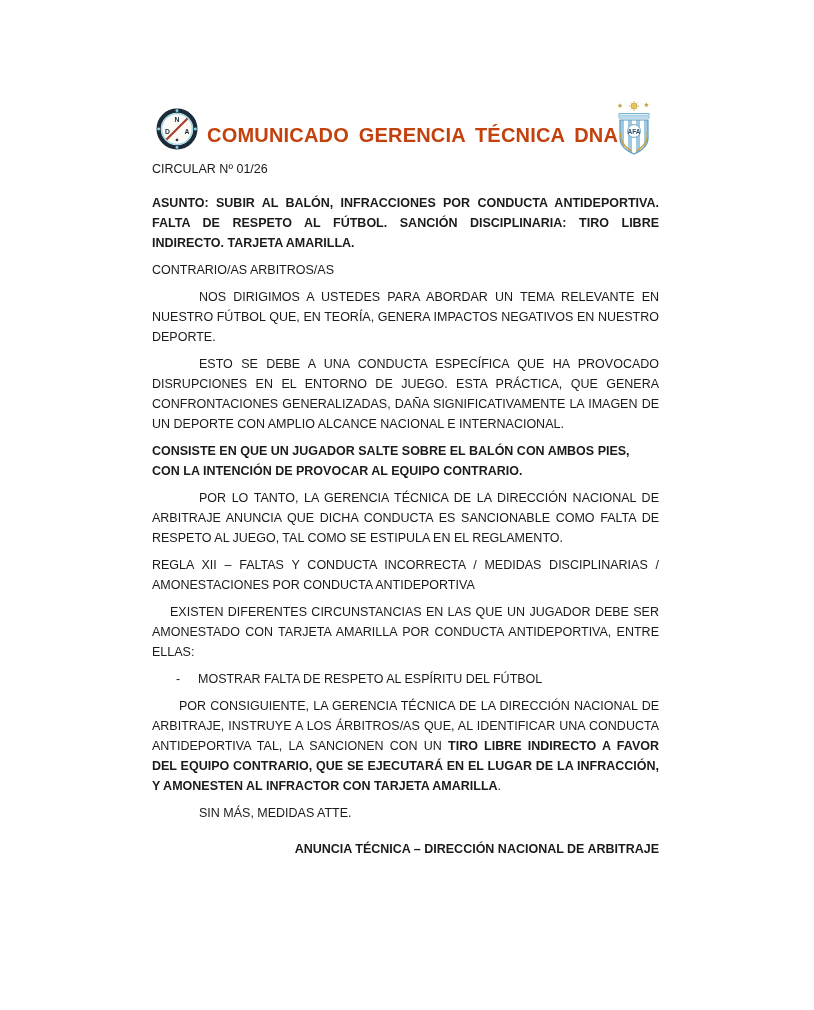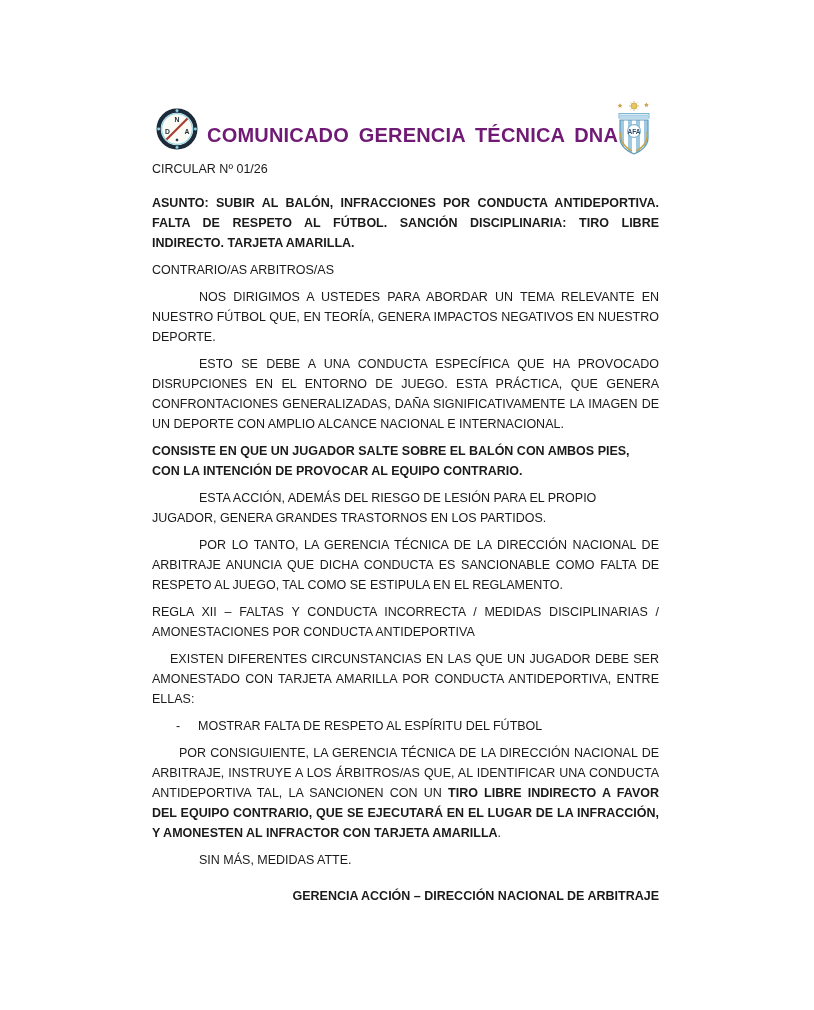--- a/index.html
+++ b/index.html
@@ -7,21 +7,21 @@
     width:814px;height:1010px;
     background:#ffffff;
     font-family:"Liberation Sans",sans-serif;
     position:relative;overflow:hidden;
   }
   .doc-header{position:absolute;left:152px;right:158px;top:100px;height:66px}
   .dna-logo{position:absolute;left:4px;top:8px;width:42px;height:42px}
   .doc-title{
     position:absolute;left:55px;right:55px;top:24px;margin:0;
     font-size:20px;font-weight:700;text-align:center;
-    word-spacing:4px;letter-spacing:.2px;color:#701a75;white-space:nowrap;
+    word-spacing:4px;letter-spacing:.2px;color:#c2410c;white-space:nowrap;
   }
   .afa-crest{position:absolute;right:0;top:0;width:44px;height:58px}
   .doc-body{
     position:absolute;left:152px;top:159px;width:507px;
     font-size:12.5px;line-height:20px;color:#1a1a1a;
   }
   .circular{margin:0 0 14px 0}
   .para{margin:7px 0;text-align:justify}
   .para.left{text-align:left}
   .ind-none{text-indent:0}
@@ -102,24 +102,23 @@
   </header>
 
   <main class="doc-body">
     <p class="circular">CIRCULAR Nº 01/26</p>
     <div id="paragraphs">
         <p class="para ind-none"><span style="font-weight: 700;">ASUNTO: SUBIR AL BALÓN, INFRACCIONES POR CONDUCTA ANTIDEPORTIVA. FALTA DE RESPETO AL FÚTBOL. SANCIÓN DISCIPLINARIA: TIRO LIBRE INDIRECTO. TARJETA AMARILLA.</span></p>
         <p class="para ind-none left"><span style="font-weight: 400;">CONTRARIO/AS ARBITROS/AS</span></p>
         <p class="para ind-standard"><span style="font-weight: 400;">NOS DIRIGIMOS A USTEDES PARA ABORDAR UN TEMA RELEVANTE EN NUESTRO FÚTBOL QUE, EN TEORÍA, GENERA IMPACTOS NEGATIVOS EN NUESTRO DEPORTE.</span></p>
         <p class="para ind-standard"><span style="font-weight: 400;">ESTO SE DEBE A UNA CONDUCTA ESPECÍFICA QUE HA PROVOCADO DISRUPCIONES EN EL ENTORNO DE JUEGO. ESTA PRÁCTICA, QUE GENERA CONFRONTACIONES GENERALIZADAS, DAÑA SIGNIFICATIVAMENTE LA IMAGEN DE UN DEPORTE CON AMPLIO ALCANCE NACIONAL E INTERNACIONAL.</span></p>
         <p class="para ind-none left"><span style="font-weight: 700;">CONSISTE EN QUE UN JUGADOR SALTE SOBRE EL BALÓN CON AMBOS PIES, CON LA INTENCIÓN DE PROVOCAR AL EQUIPO CONTRARIO.</span></p>
-        <p class="para ind-standard left"><span style="font-weight: 400;">ESTA ACCIÓN, ADEMÁS DEL RIESGO DE LESIÓN PARA EL PROPIO JUGADOR, GENERA GRANDES TRASTORNOS EN LOS PARTIDOS.</span></p>
         <p class="para ind-standard"><span style="font-weight: 400;">POR LO TANTO, LA GERENCIA TÉCNICA DE LA DIRECCIÓN NACIONAL DE ARBITRAJE ANUNCIA QUE DICHA CONDUCTA ES SANCIONABLE COMO FALTA DE RESPETO AL JUEGO, TAL COMO SE ESTIPULA EN EL REGLAMENTO.</span></p>
         <p class="para ind-none"><span style="font-weight: 400;">REGLA XII – FALTAS Y CONDUCTA INCORRECTA / MEDIDAS DISCIPLINARIAS / AMONESTACIONES POR CONDUCTA ANTIDEPORTIVA</span></p>
         <p class="para ind-small"><span style="font-weight: 400;">EXISTEN DIFERENTES CIRCUNSTANCIAS EN LAS QUE UN JUGADOR DEBE SER AMONESTADO CON TARJETA AMARILLA POR CONDUCTA ANTIDEPORTIVA, ENTRE ELLAS:</span></p>
         <p class="para ind-none left bullet"><span class="marker">-</span><span style="font-weight: 400;">MOSTRAR FALTA DE RESPETO AL ESPÍRITU DEL FÚTBOL</span></p>
         <p class="para ind-medium"><span style="font-weight: 400;">POR CONSIGUIENTE, LA GERENCIA TÉCNICA DE LA DIRECCIÓN NACIONAL DE ARBITRAJE, INSTRUYE A LOS ÁRBITROS/AS QUE, AL IDENTIFICAR UNA CONDUCTA ANTIDEPORTIVA TAL, LA SANCIONEN CON UN </span><span style="font-weight: 700;">TIRO LIBRE INDIRECTO A FAVOR DEL EQUIPO CONTRARIO, QUE SE EJECUTARÁ EN EL LUGAR DE LA INFRACCIÓN, Y AMONESTEN AL INFRACTOR CON TARJETA AMARILLA</span><span style="font-weight: 400;">.</span></p>
         <p class="para ind-standard left"><span style="font-weight: 400;">SIN MÁS, MEDIDAS ATTE.</span></p>
       </div>
-    <p class="signature">GERENCIA ACCIÓN – DIRECCIÓN NACIONAL DE ARBITRAJE</p>
+    <p class="signature">ANUNCIA TÉCNICA – DIRECCIÓN NACIONAL DE ARBITRAJE</p>
   </main>
 
 </div>
 
 </body></html>

